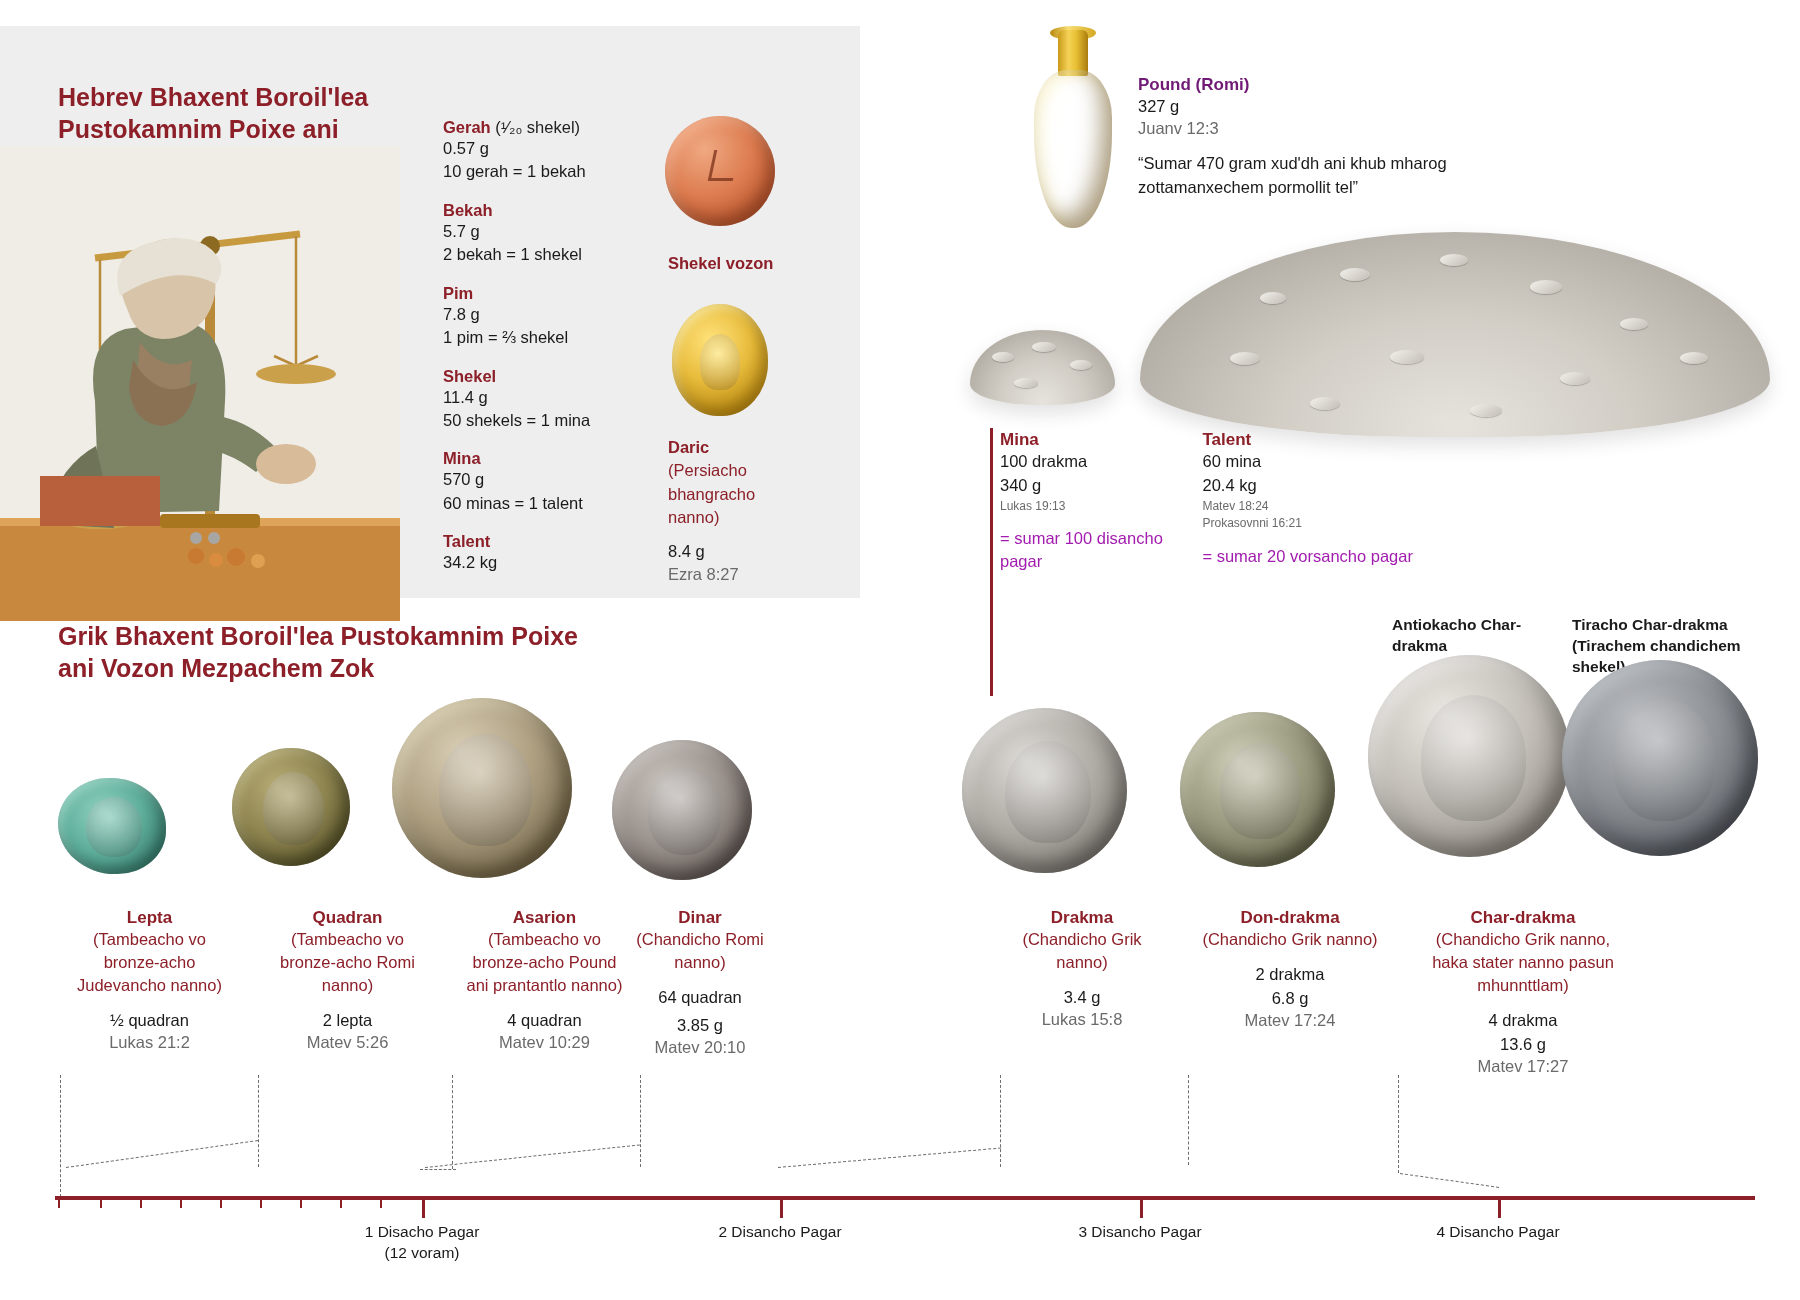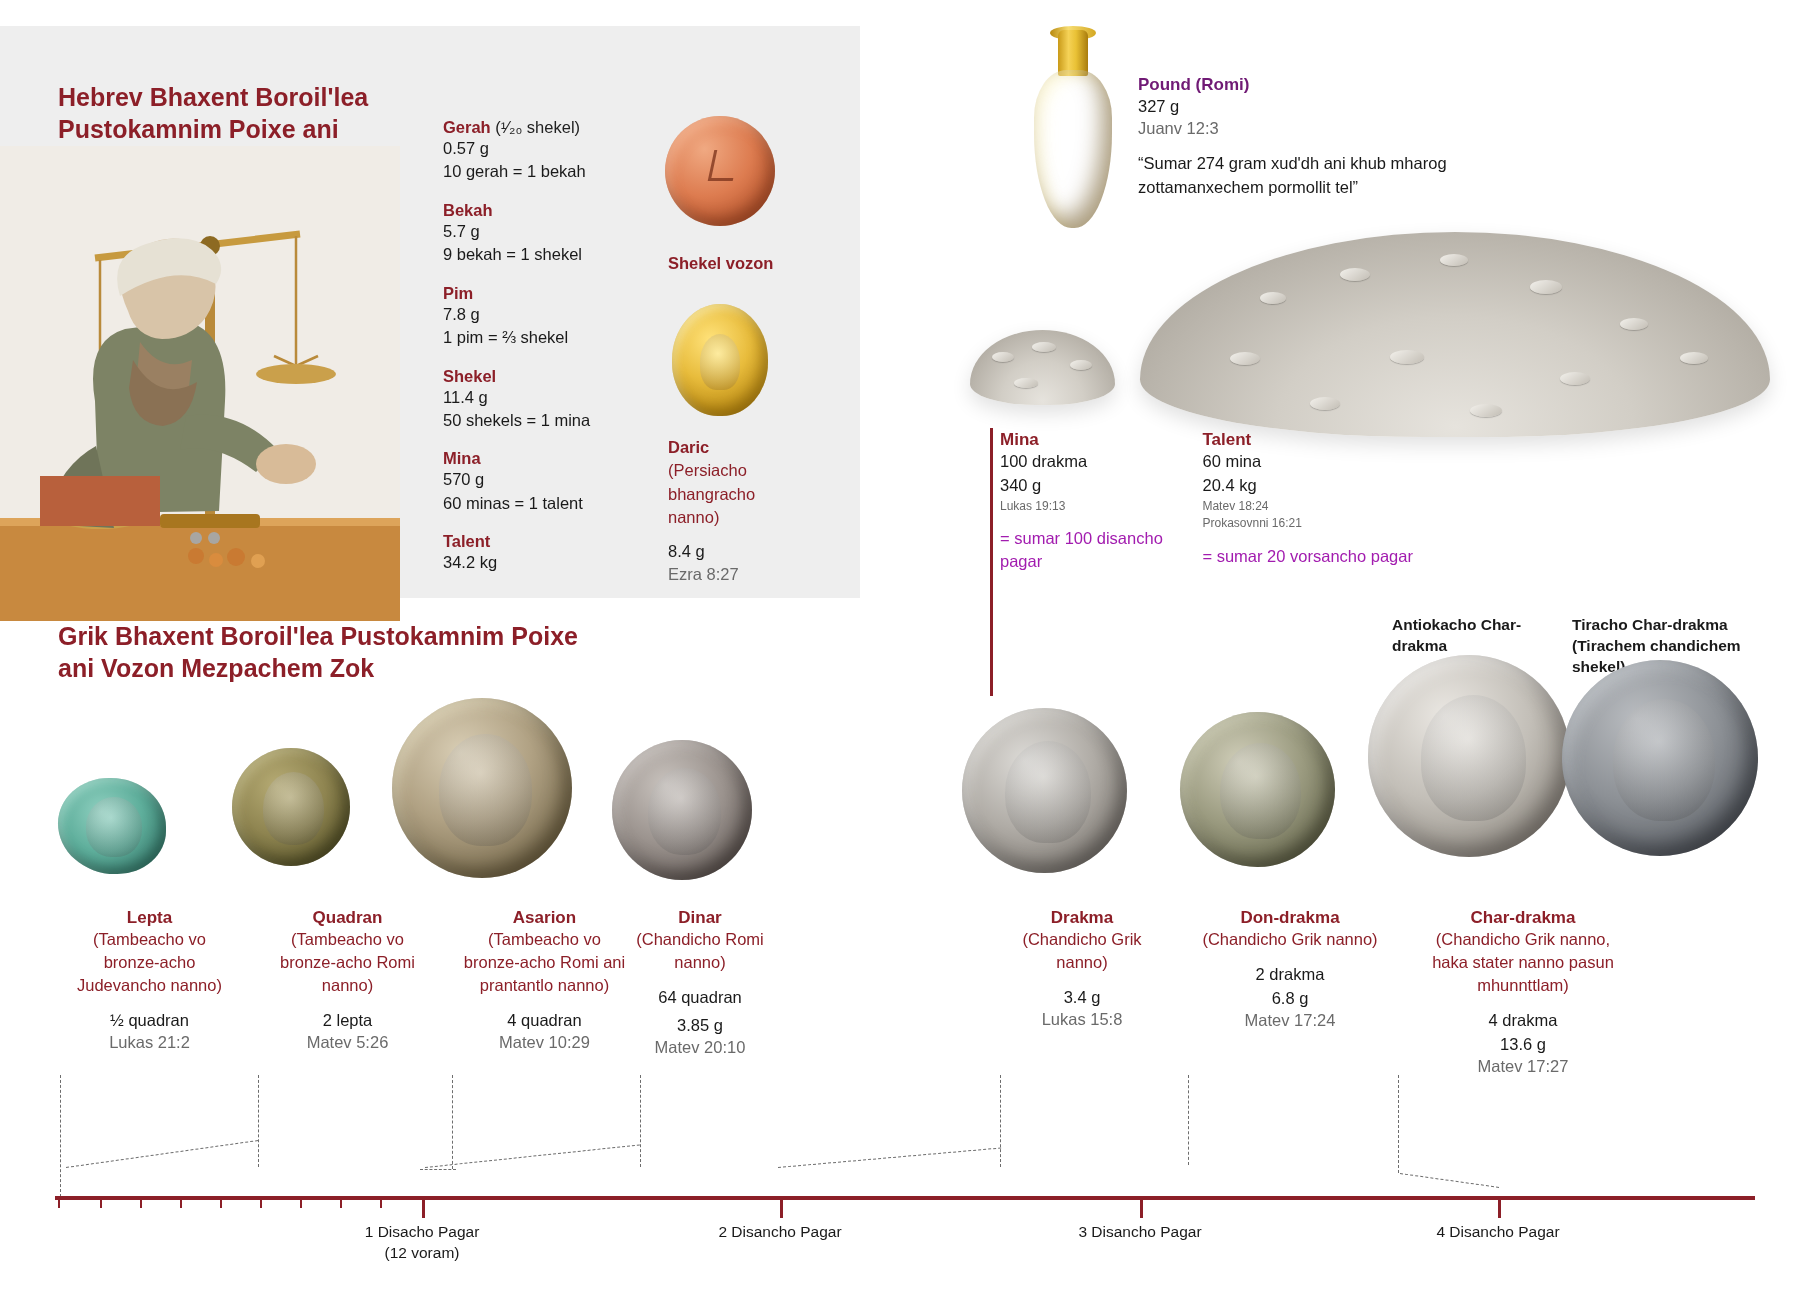--- a/index.html
+++ b/index.html
@@ -265,21 +265,21 @@
     <div class="weights">
       <div class="w-item">
         <div class="w-name"><span>Gerah</span>
           <span class="sub">(¹⁄₂₀ shekel)</span></div>
         <div class="w-line">0.57 g</div>
         <div class="w-line">10 gerah = 1 bekah</div>
       </div>
       <div class="w-item">
         <div class="w-name">Bekah</div>
         <div class="w-line">5.7 g</div>
-        <div class="w-line">9 bekah = 1 shekel</div>
+        <div class="w-line">2 bekah = 1 shekel</div>
       </div>
       <div class="w-item">
         <div class="w-name">Pim</div>
         <div class="w-line">7.8 g</div>
         <div class="w-line">1 pim = ⅔ shekel</div>
       </div>
       <div class="w-item">
         <div class="w-name">Shekel</div>
         <div class="w-line">11.4 g</div>
         <div class="w-line">50 shekels = 1 mina</div>
@@ -310,21 +310,21 @@
   <div class="vase">
     <div class="lip"></div>
     <div class="neck"></div>
     <div class="body"></div>
   </div>
 
   <div class="pound-block">
     <div class="pound-title">Pound (Romi)</div>
     <div class="pound-line">327 g</div>
     <div class="pound-ref">Juanv 12:3</div>
-    <div class="pound-quote">“Sumar 274 gram xud'dh ani khub mharog zottamanxechem pormollit tel”</div>
+    <div class="pound-quote">“Sumar 470 gram xud'dh ani khub mharog zottamanxechem pormollit tel”</div>
   </div>
 
   <div class="pile-big">
     <div class="mound"></div>
     <div class="coinspeck" style="left:120px;top:60px;width:26px;height:12px"></div>
     <div class="coinspeck" style="left:200px;top:36px;width:30px;height:13px"></div>
     <div class="coinspeck" style="left:300px;top:22px;width:28px;height:12px"></div>
     <div class="coinspeck" style="left:390px;top:48px;width:32px;height:14px"></div>
     <div class="coinspeck" style="left:480px;top:86px;width:28px;height:12px"></div>
     <div class="coinspeck" style="left:90px;top:120px;width:30px;height:13px"></div>
@@ -401,21 +401,21 @@
 
   <div class="coin-caption" style="left:270px; top:908px; width:155px">
     <div class="cc-name">Quadran</div>
     <div class="cc-paren">(Tambeacho vo bronze-acho Romi nanno)</div>
     <div class="cc-val">2 lepta</div>
     <div class="cc-ref">Matev 5:26</div>
   </div>
 
   <div class="coin-caption" style="left:462px; top:908px; width:165px">
     <div class="cc-name">Asarion</div>
-    <div class="cc-paren">(Tambeacho vo bronze-acho Romi ani prantantlo nanno)</div>
+    <div class="cc-paren">(Tambeacho vo bronze-acho Pound ani prantantlo nanno)</div>
     <div class="cc-val">4 quadran</div>
     <div class="cc-ref">Matev 10:29</div>
   </div>
 
   <div class="coin-caption" style="left:620px; top:908px; width:160px">
     <div class="cc-name">Dinar</div>
     <div class="cc-paren">(Chandicho Romi nanno)</div>
     <div class="cc-val">64 quadran</div>
     <div class="cc-val" style="margin-top:4px">3.85 g</div>
     <div class="cc-ref">Matev 20:10</div>

